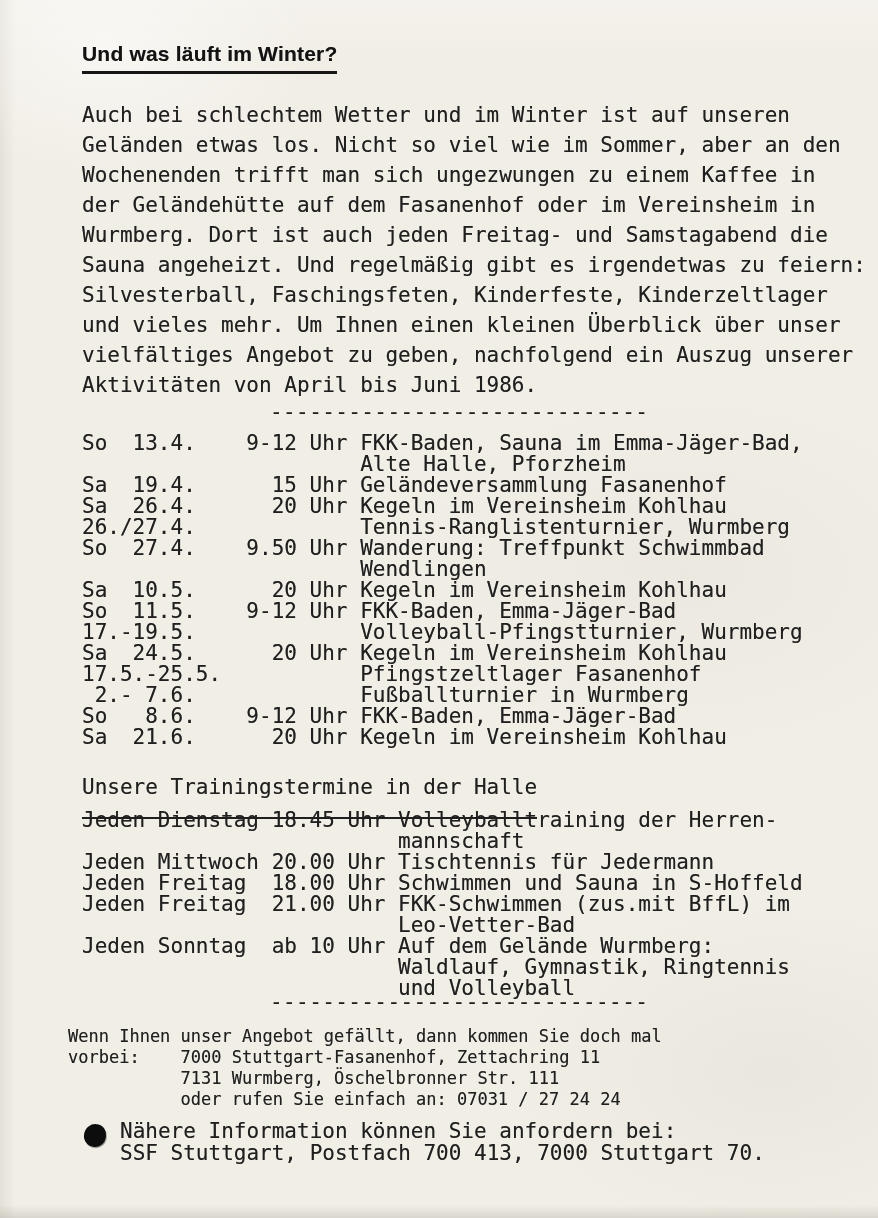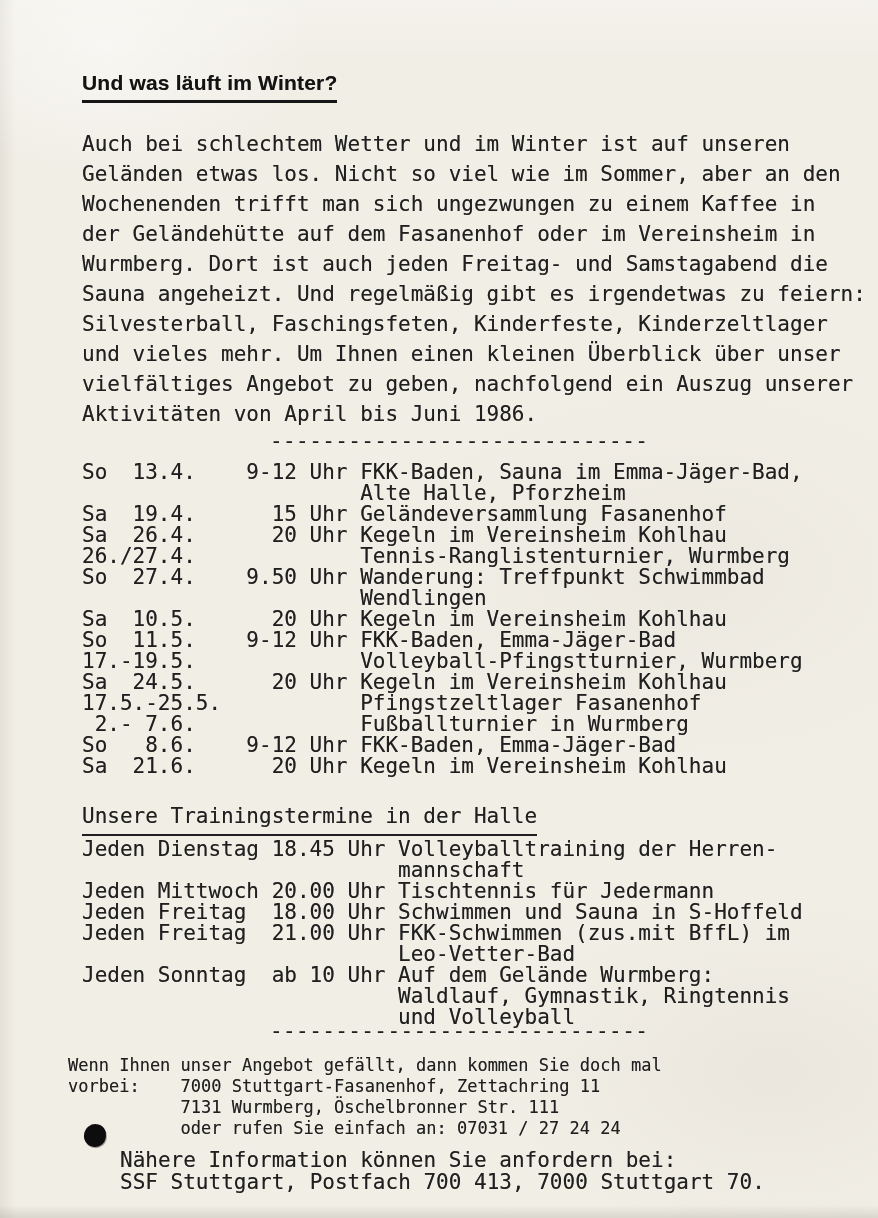--- a/index.html
+++ b/index.html
@@ -14,21 +14,21 @@
     color:#1f1f1f;
     background:
       radial-gradient(ellipse 420px 260px at 78% 47%, rgba(190,183,168,0.10), transparent 70%),
       radial-gradient(ellipse 380px 240px at 88% 88%, rgba(185,178,162,0.12), transparent 70%),
       radial-gradient(ellipse 300px 180px at 12% 4%, rgba(255,255,255,0.5), transparent 70%),
       linear-gradient(90deg, rgba(110,102,88,0.10), transparent 16px),
       linear-gradient(0deg, rgba(95,90,80,0.16), transparent 13px),
       linear-gradient(180deg, rgba(255,255,255,0.25), transparent 60px),
       #f1eee6;
   }
-  .tw{ text-shadow:0 0 0.6px rgba(25,25,25,0.45);margin-top:29px; }
+  .tw{ text-shadow:0 0 0.6px rgba(25,25,25,0.45); }
   .title{
     position:absolute;left:82px;top:42px;
     font-family:"Liberation Sans","DejaVu Sans",sans-serif;
     font-weight:700;font-size:21px;line-height:24px;color:#131313;
     letter-spacing:0.2px;
     display:inline-block;border-bottom:3px solid #161616;padding-bottom:5px;
   }
   .intro{
     position:absolute;left:82px;top:100px;
     font-size:21px;line-height:30px;white-space:pre;
@@ -41,21 +41,21 @@
   .divider.d2{top:992px;}
   .schedule{position:absolute;left:82px;top:433px;font-size:21px;line-height:21px;}
   .srow span{display:inline-block;vertical-align:top;white-space:pre;}
   .c1{width:13ch;}
   .c2{width:8ch;text-align:right;}
   .c3{padding-left:1ch;}
   .scont{padding-left:22ch;white-space:pre;}
   .training-heading{
     position:absolute;left:82px;top:775px;
     font-size:21px;line-height:24px;white-space:pre;
-    display:inline-block;border-bottom:2px solid #1f1f1f;padding-bottom:6px;
+    display:inline-block;border-bottom:2px solid #1f1f1f;padding-bottom:18px;
   }
   .trainings{position:absolute;left:82px;top:810px;font-size:21px;line-height:21px;}
   .trow span{display:inline-block;vertical-align:top;white-space:pre;}
   .t1{width:15ch;}
   .t2{width:9ch;}
   .t3{padding-left:1ch;}
   .tcont{padding-left:25ch;white-space:pre;}
   .contact{position:absolute;left:68px;top:1026px;font-size:17px;line-height:21px;}
   .contact div{white-space:pre;}
   .note{position:absolute;left:120px;top:1120px;font-size:21px;line-height:22px;}

